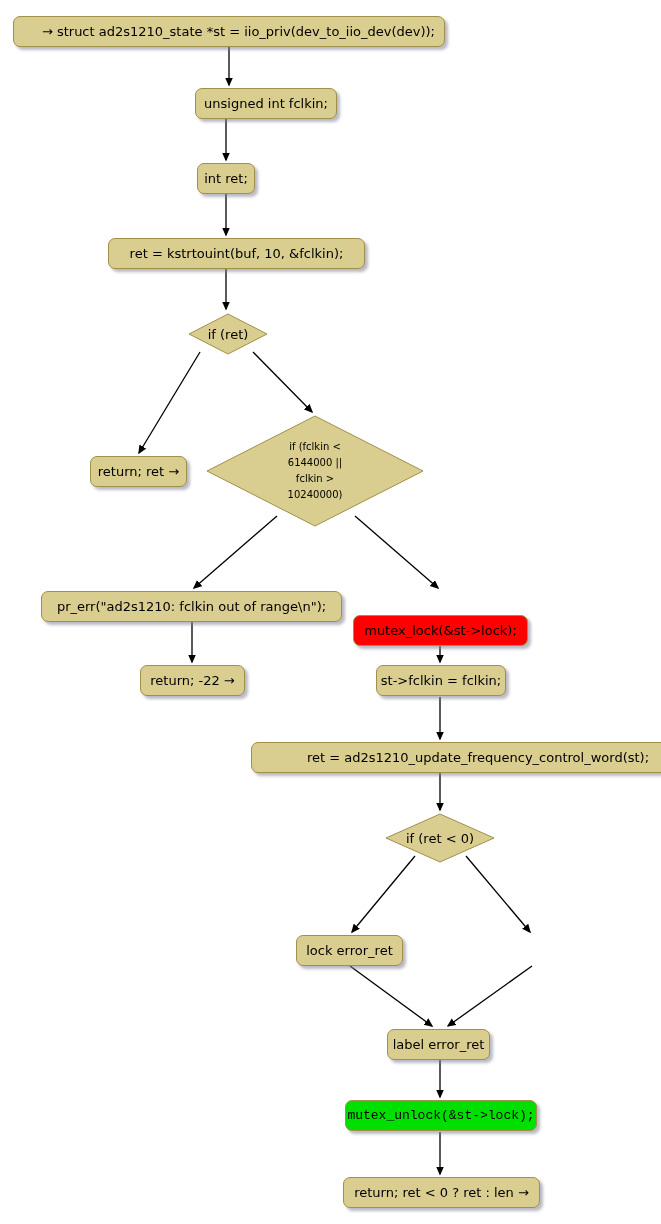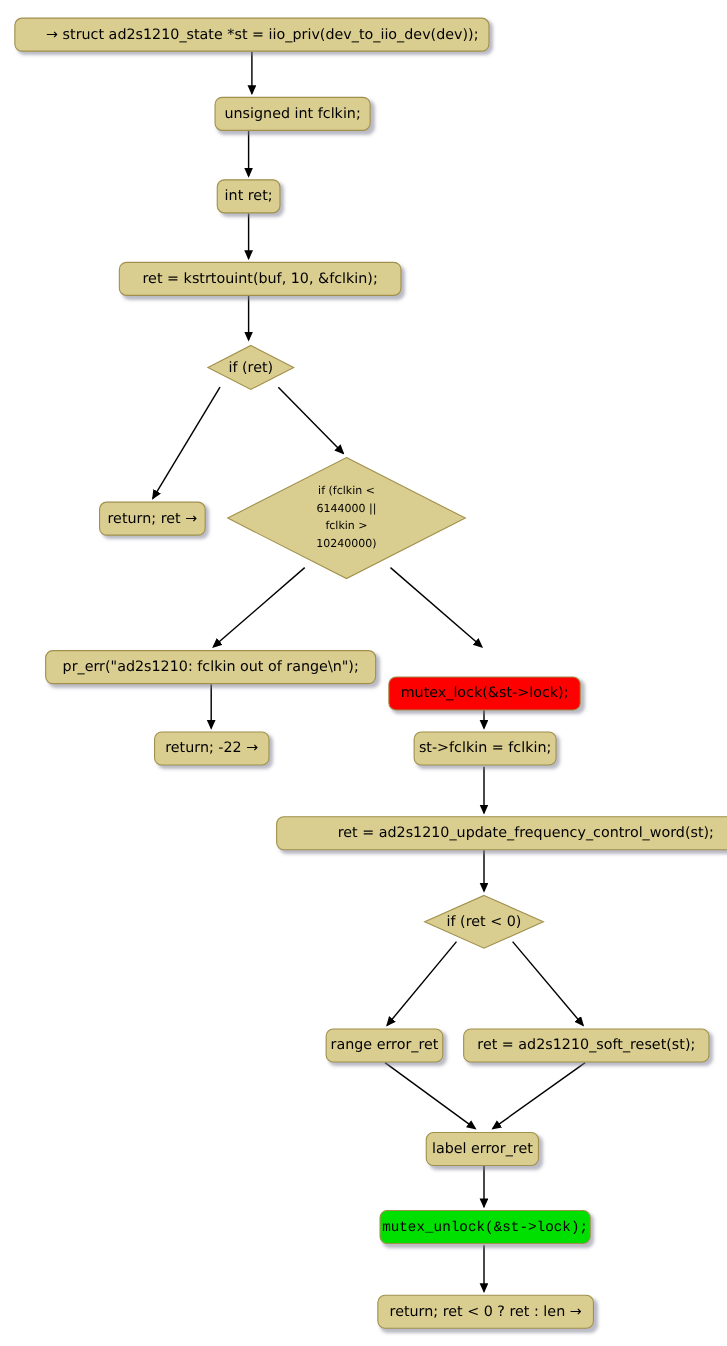--- a/index.html
+++ b/index.html
@@ -163,26 +163,23 @@
   </div>
 
   <div class="node diamond" style="left:383px; top:812px; width:114px; height:52px;">
     <svg class="dshape" viewBox="0 0 114 52" preserveAspectRatio="none">
       <polygon points="57,2 111,26 57,50 3,26" fill="#D9CD8F" stroke="#A0904C" stroke-width="1"></polygon>
     </svg>
     <span class="dlabel">if (ret &lt; 0)</span>
   </div>
 
   <div class="node rect" style="left:296px; top:935px; width:107px; height:31px;">
-    <span>range error_ret</span>
+    <span>lock error_ret</span>
   </div>
 
-  <div class="node rect" style="left:421px; top:935px; width:224px; height:31px;">
-    <span>ret = ad2s1210_soft_reset(st);</span>
-  </div>
 
   <div class="node rect" style="left:387px; top:1029px; width:103px; height:31px;">
     <span>label error_ret</span>
   </div>
 
   <div class="node rect green" style="left:345px; top:1100px; width:192px; height:31px;">
     <span>mutex_unlock(&amp;st-&gt;lock);</span>
   </div>
 
   <div class="node rect" style="left:343px; top:1177px; width:197px; height:31px;">

